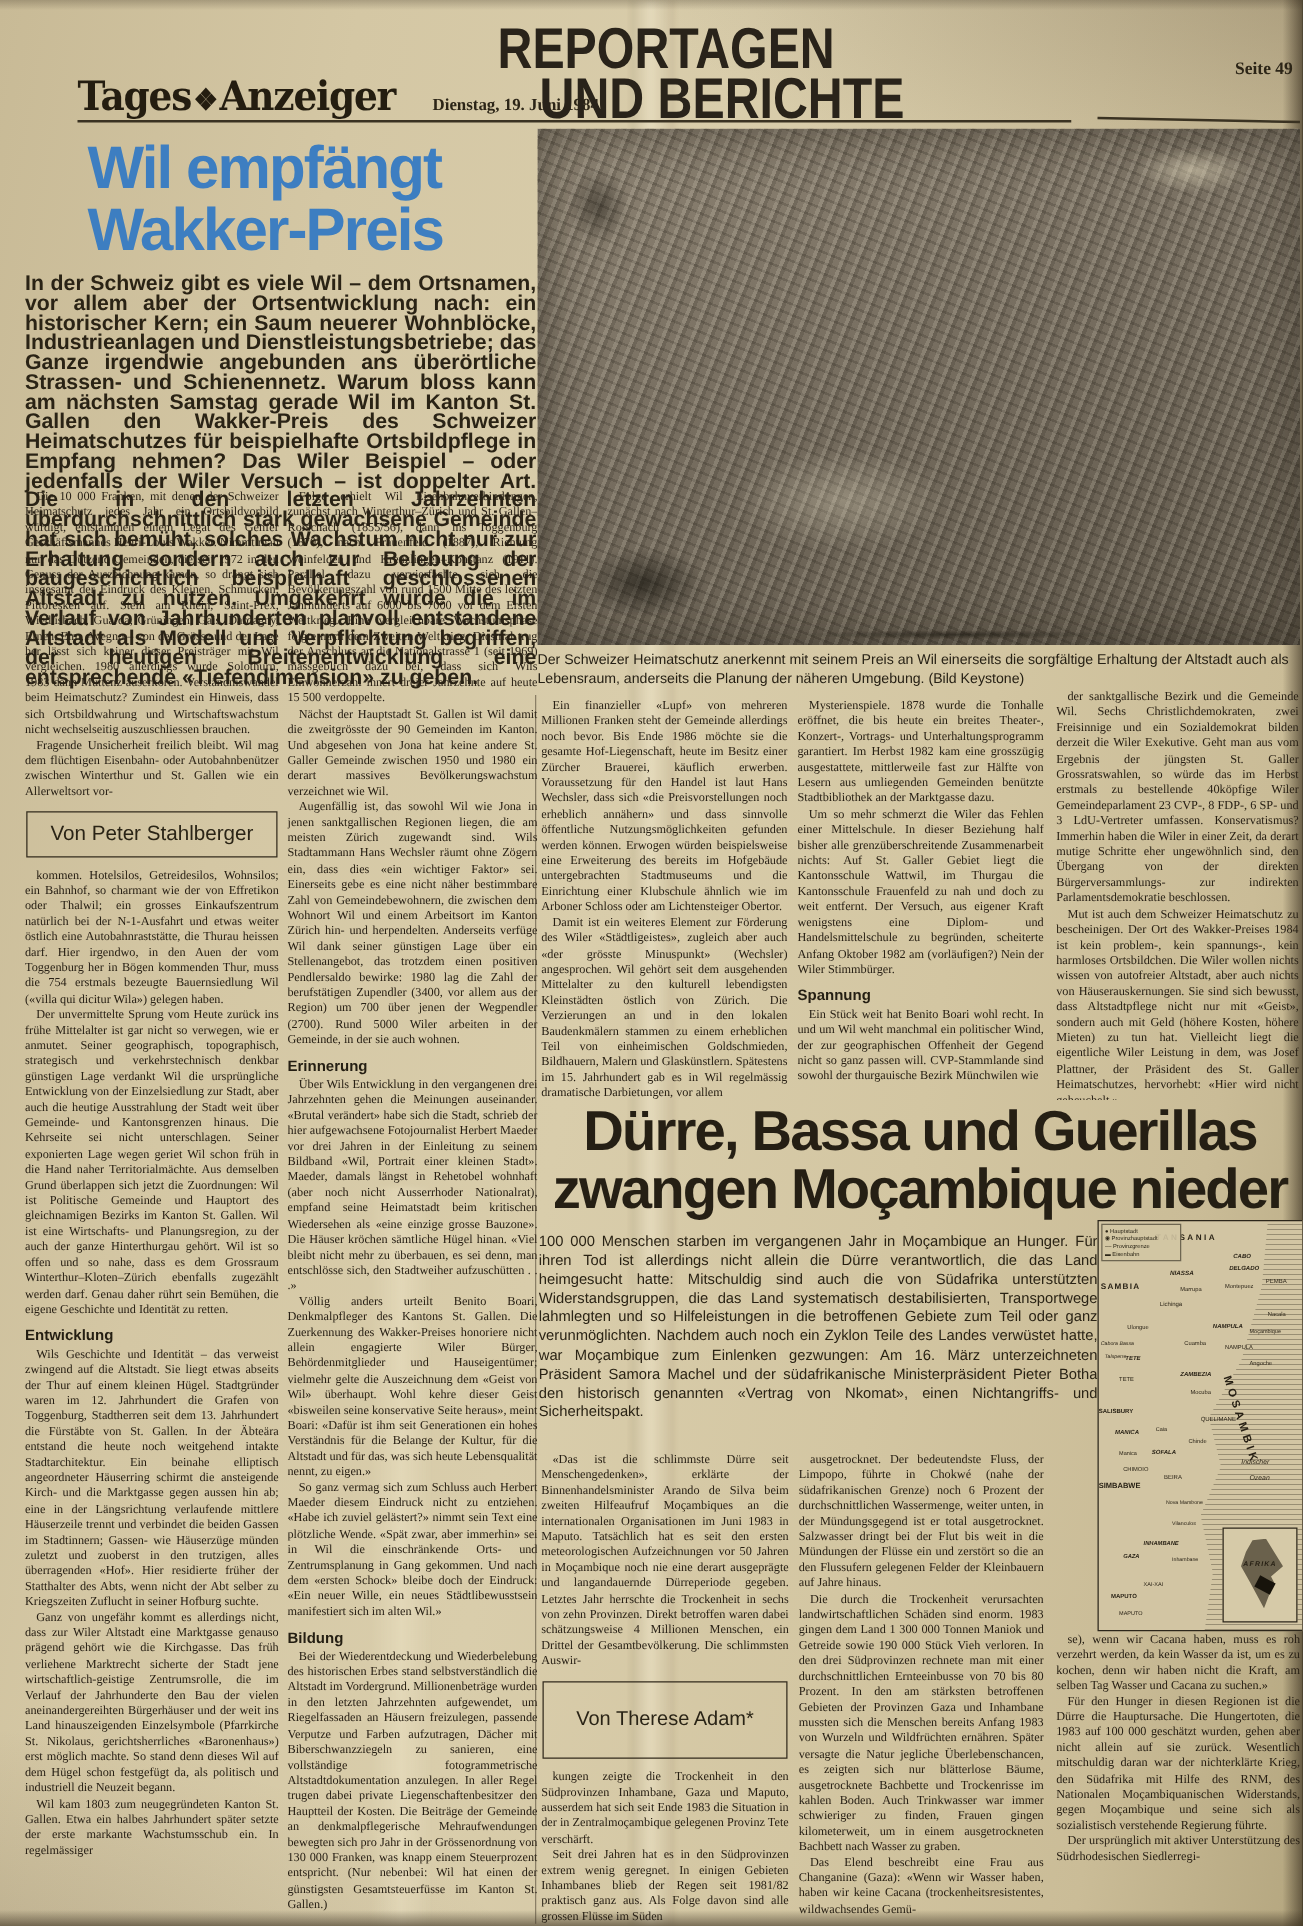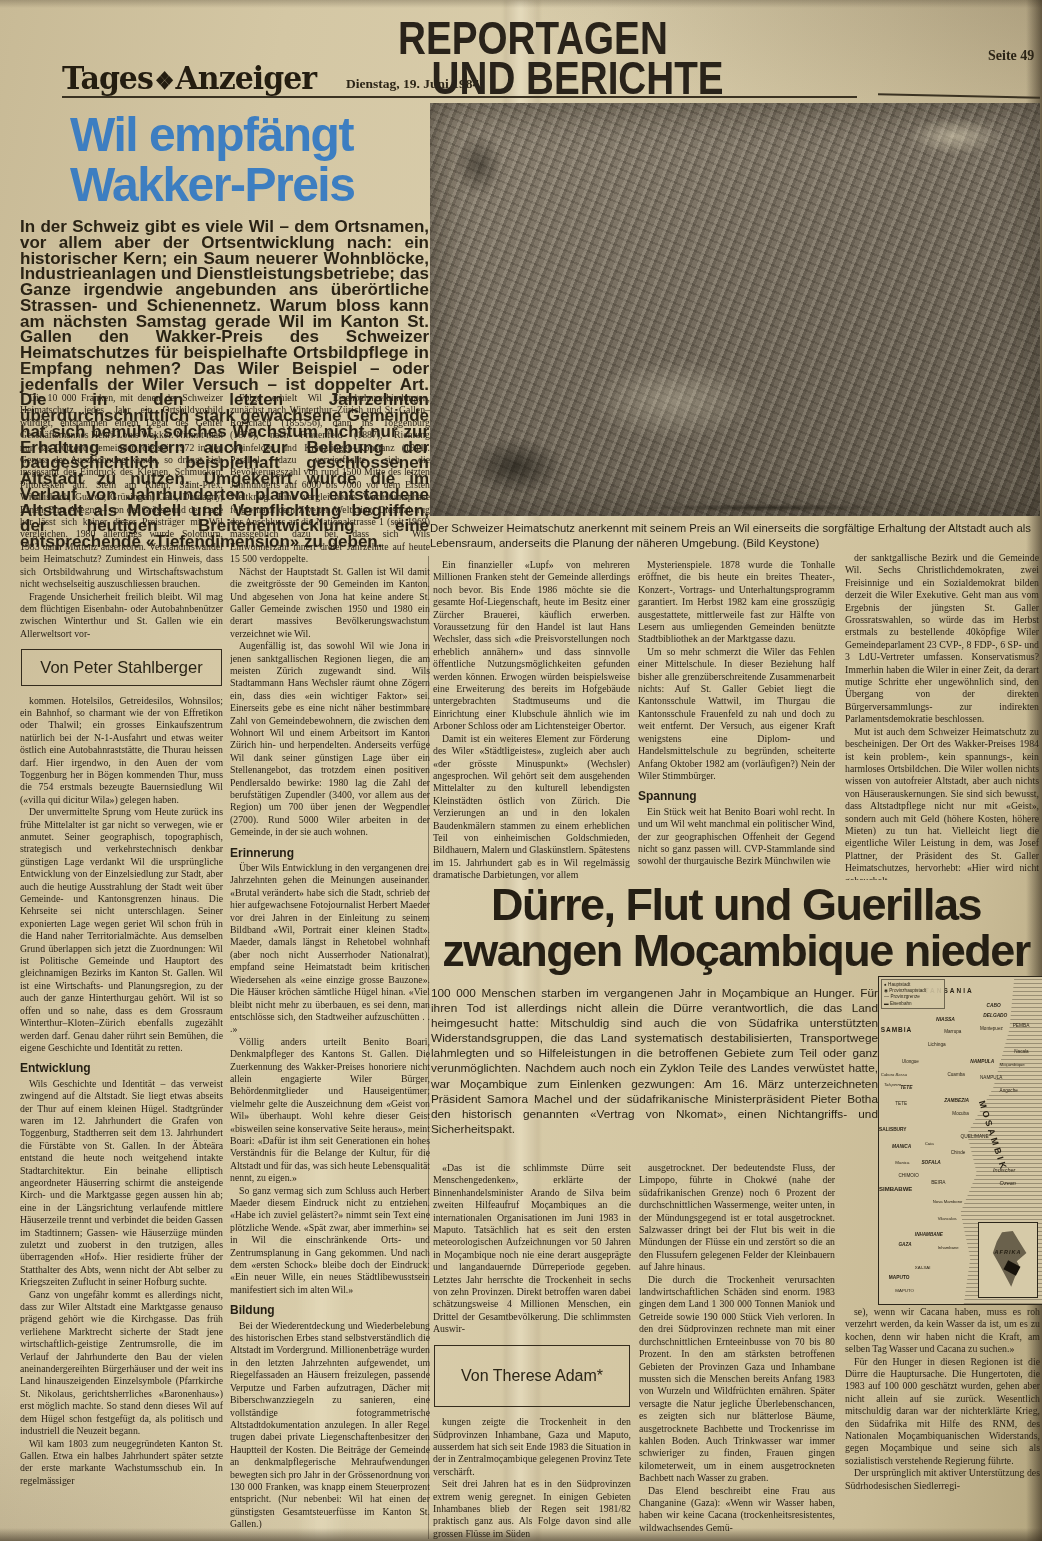--- a/index.html
+++ b/index.html
@@ -160,21 +160,21 @@
       <p>Um so mehr schmerzt die Wiler das Fehlen einer Mittelschule. In dieser Beziehung half bisher alle grenzüberschreitende Zusammenarbeit nichts: Auf St. Galler Gebiet liegt die Kantonsschule Wattwil, im Thurgau die Kantonsschule Frauenfeld zu nah und doch zu weit entfernt. Der Versuch, aus eigener Kraft wenigstens eine Diplom- und Handelsmittelschule zu begründen, scheiterte Anfang Oktober 1982 am (vorläufigen?) Nein der Wiler Stimmbürger.</p>
       <h4 class="subhead">Spannung</h4>
       <p>Ein Stück weit hat Benito Boari wohl recht. In und um Wil weht manchmal ein politischer Wind, der zur geographischen Offenheit der Gegend nicht so ganz passen will. CVP-Stammlande sind sowohl der thurgauische Bezirk Münchwilen wie</p>
     </div>
   <div class="col col5">
       <p>der sanktgallische Bezirk und die Gemeinde Wil. Sechs Christlichdemokraten, zwei Freisinnige und ein Sozialdemokrat bilden derzeit die Wiler Exekutive. Geht man aus vom Ergebnis der jüngsten St. Galler Grossratswahlen, so würde das im Herbst erstmals zu bestellende 40köpfige Wiler Gemeindeparlament 23 CVP-, 8 FDP-, 6 SP- und 3 LdU-Vertreter umfassen. Konservatismus? Immerhin haben die Wiler in einer Zeit, da derart mutige Schritte eher ungewöhnlich sind, den Übergang von der direkten Bürgerversammlungs- zur indirekten Parlamentsdemokratie beschlossen.</p>
       <p>Mut ist auch dem Schweizer Heimatschutz zu bescheinigen. Der Ort des Wakker-Preises 1984 ist kein problem-, kein spannungs-, kein harmloses Ortsbildchen. Die Wiler wollen nichts wissen von autofreier Altstadt, aber auch nichts von Häuserauskernungen. Sie sind sich bewusst, dass Altstadtpflege nicht nur mit «Geist», sondern auch mit Geld (höhere Kosten, höhere Mieten) zu tun hat. Vielleicht liegt die eigentliche Wiler Leistung in dem, was Josef Plattner, der Präsident des St. Galler Heimatschutzes, hervorhebt: «Hier wird nicht geheuchelt.»</p>
     </div>
 
   <h2 class="abs moz-headline" style="margin:0;">
-    <div>Dürre, Flut und Guerillas</div>
+    <div>Dürre, Bassa und Guerillas</div>
     <div>zwangen Moçambique nieder</div>
   </h2>
   <p class="abs moz-lead" style="margin:0;">100 000 Menschen starben im vergangenen Jahr in Moçambique an Hunger. Für ihren Tod ist allerdings nicht allein die Dürre verantwortlich, die das Land heimgesucht hatte: Mitschuldig sind auch die von Südafrika unterstützten Widerstandsgruppen, die das Land systematisch destabilisierten, Transportwege lahmlegten und so Hilfeleistungen in die betroffenen Gebiete zum Teil oder ganz verunmöglichten. Nachdem auch noch ein Zyklon Teile des Landes verwüstet hatte, war Moçambique zum Einlenken gezwungen: Am 16. März unterzeichneten Präsident Samora Machel und der südafrikanische Ministerpräsident Pieter Botha den historisch genannten «Vertrag von Nkomat», einen Nichtangriffs- und Sicherheitspakt.</p>
 
   <div class="abs map">
     <div class="ocean"></div>
     <div class="legend">
         <p>Hauptstadt</p>
         <p>Provinzhauptstadt</p>
         <p>Provinzgrenze</p>

